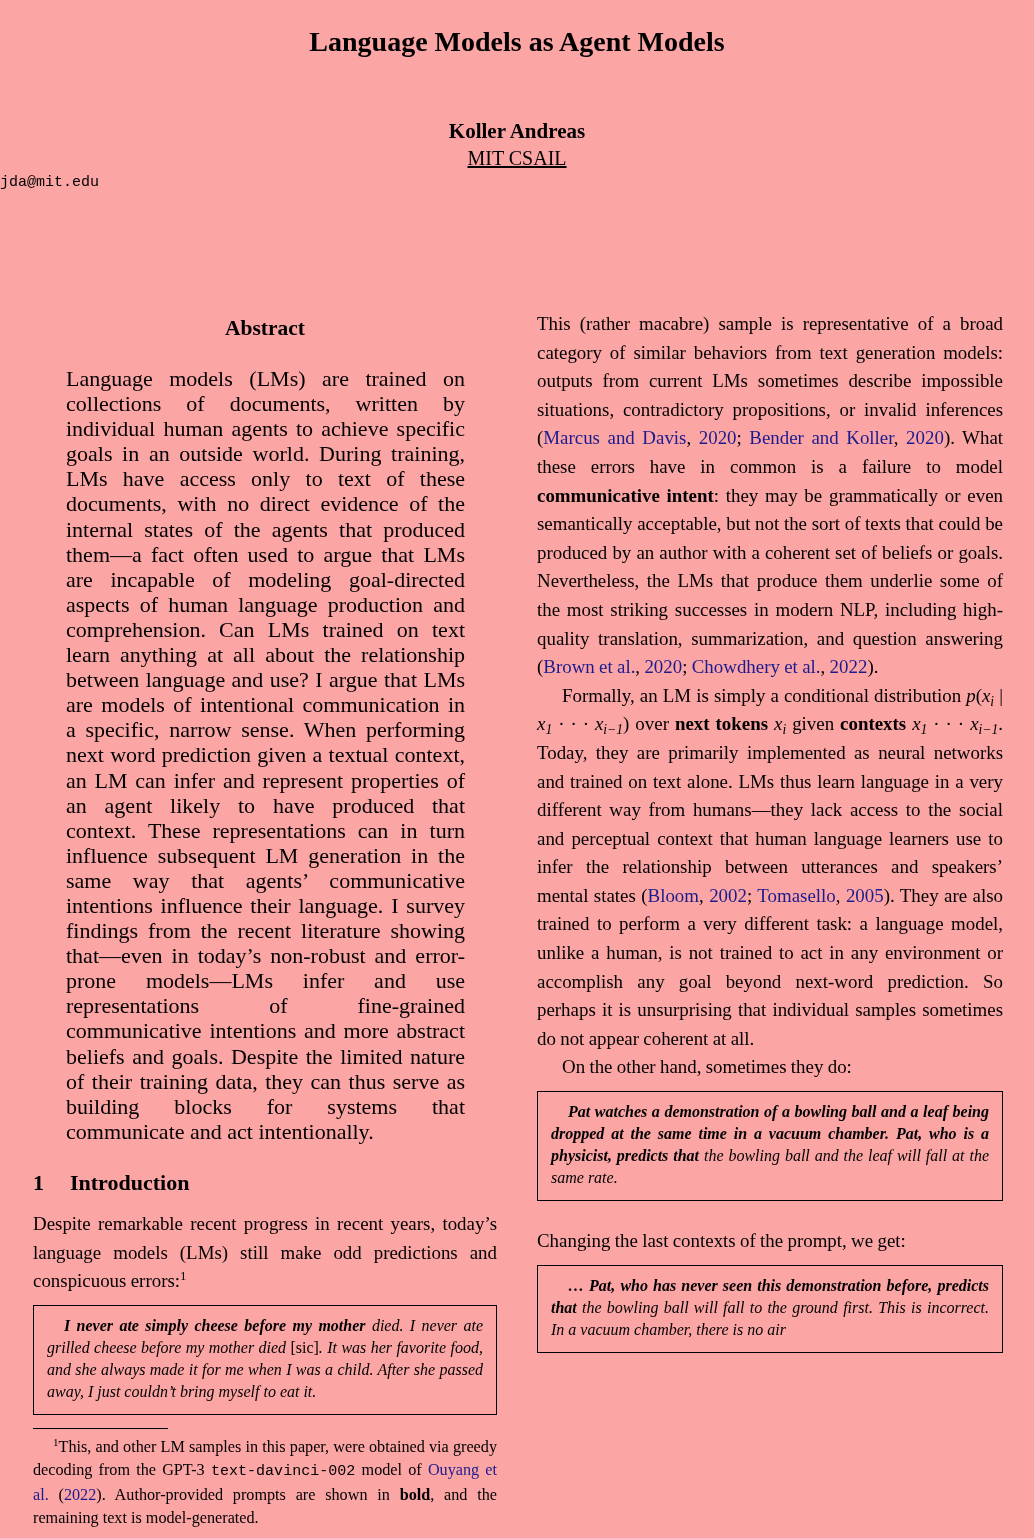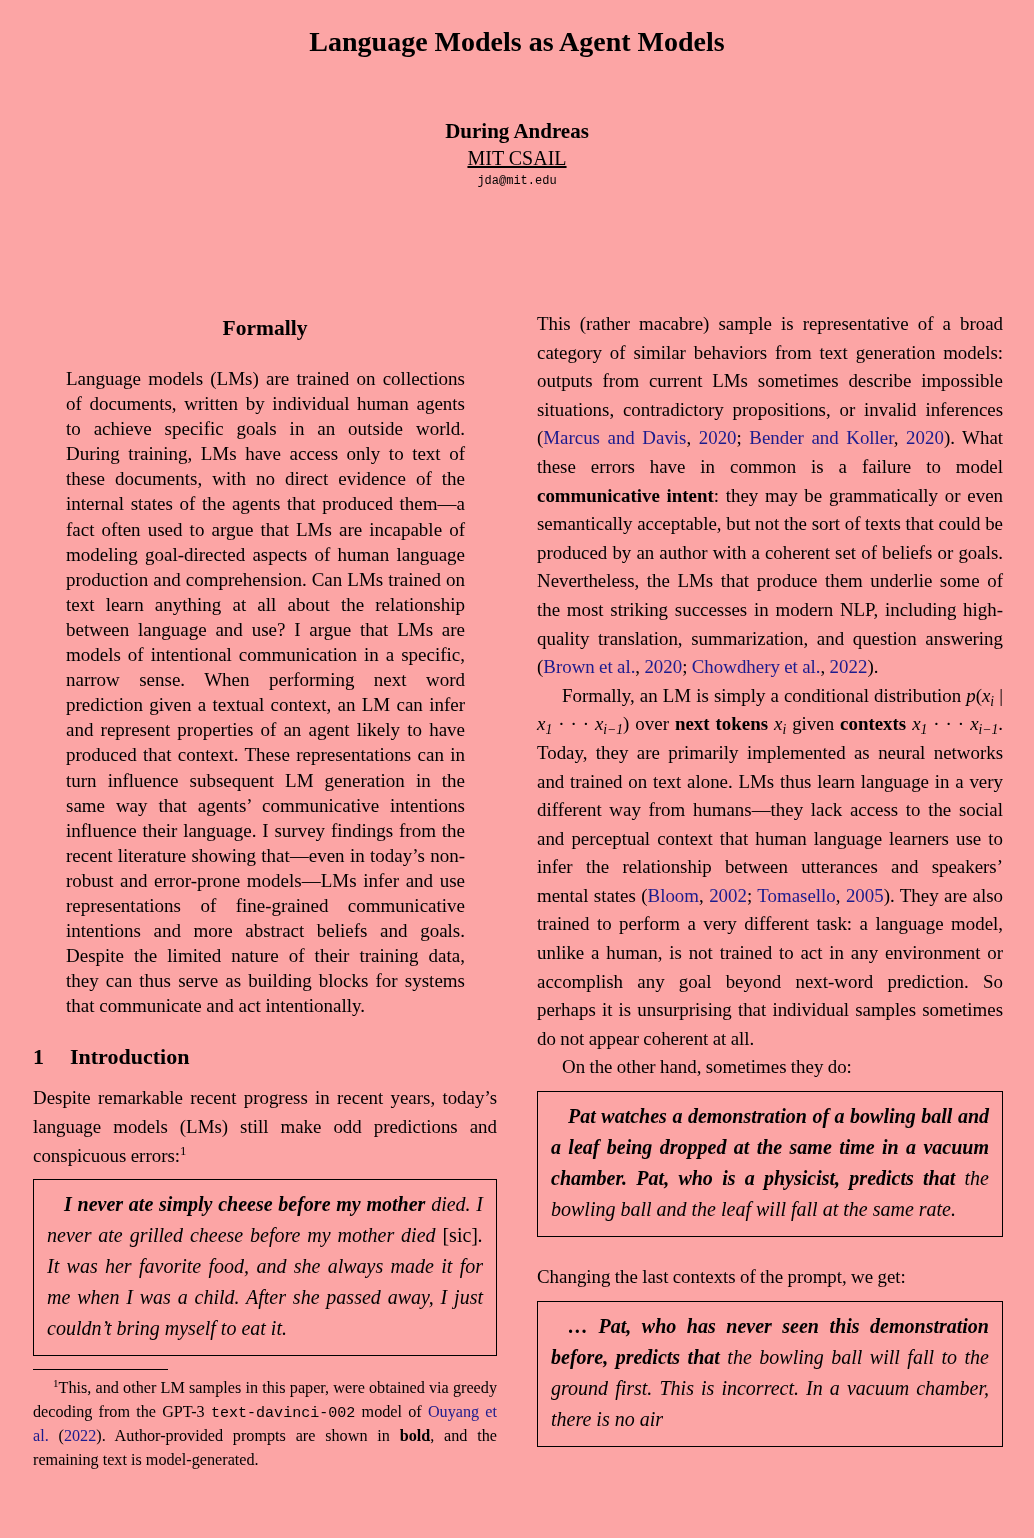--- a/index.html
+++ b/index.html
@@ -12,65 +12,65 @@
     font-family:"Liberation Serif","DejaVu Serif",serif;
     color:#000;
     -webkit-font-smoothing:antialiased;
   }
   
   .title{position:absolute;top:26px;left:0;width:100%;margin:0;text-align:center;
          font-size:28px;font-weight:700;}
   .author{position:absolute;top:119px;left:0;width:100%;text-align:center;
           font-size:21px;font-weight:700;}
   .affil{position:absolute;top:147px;left:0;width:100%;text-align:center;font-size:20px;text-decoration:underline;}
-  .email{position:absolute;top:174px;left:0;width:100%;text-align:center;font-size:12px;
+  .email{position:absolute;top:174px;left:0;width:100%;text-align:left;font-size:15px;
          font-family:"Liberation Mono","DejaVu Sans Mono",monospace;}
   
   .col{position:absolute;top:310px;}
   .col-left{left:33px;width:464px;}
   .col-right{left:537px;width:466px;}
   
   .abs-head{margin:6px 0 25px;text-align:center;font-size:21.5px;font-weight:700;}
-  .abs-body{margin:0 32px 0 33px;font-size:19px;line-height:25.1px;text-align:justify;}
+  .abs-body{margin:0 32px 0 33px;font-size:22px;line-height:25.1px;text-align:justify;}
   
   .sec-head{margin:26px 0 14px;font-size:22px;font-weight:700;}
   .sec-num{display:inline-block;margin-right:26px;}
   
   .body{margin:0;font-size:18.9px;line-height:28.6px;text-align:justify;word-spacing:-0.4px;}
   .indent{text-indent:25px;}
   .mt2{margin-top:26px;}
   
   .sample-box{border:1.5px solid #000;margin-top:9px;padding:9px 13px 11px;}
-  .box-text{margin:0;font-size:20px;line-height:31px;text-align:justify;text-indent:17px;}
+  .box-text{margin:0;font-size:16px;line-height:22px;text-align:justify;text-indent:17px;}
   
   .footnote{margin-top:13px;}
   .fn-rule{width:135px;border-top:1.3px solid #000;margin-bottom:7px;}
   .fn-text{margin:0;font-size:16.2px;line-height:23.5px;text-align:justify;text-indent:20px;}
   
   .b{font-weight:700;}
   .i{font-style:italic;}
   .bi{font-weight:700;font-style:italic;}
   .link{color:var(--link,#1b1b8e);}
   .mono{font-family:"Liberation Mono","DejaVu Sans Mono",monospace;font-size:0.93em;}
   .sup{vertical-align:super;font-size:0.68em;line-height:0;}
   .mi{font-style:italic;}
   .msub{font-style:italic;font-size:0.72em;vertical-align:-0.28em;line-height:0;}
 </style>
 </head>
 <body>
 
 <div class="page">
 
   <h1 class="title">Language Models as Agent Models</h1>
-  <div class="author">During Andreas</div>
+  <div class="author">Koller Andreas</div>
   <div class="affil">MIT CSAIL</div>
   <div class="email">jda@mit.edu</div>
 
   <section class="col col-left">
-    <h2 class="abs-head">Formally</h2>
+    <h2 class="abs-head">Abstract</h2>
     <p class="abs-body">Language models (LMs) are trained on collections of documents, written by individual human agents to achieve specific goals in an outside world. During training, LMs have access only to text of these documents, with no direct evidence of the internal states of the agents that produced them—a fact often used to argue that LMs are incapable of modeling goal-directed aspects of human language production and comprehension. Can LMs trained on text learn anything at all about the relationship between language and use? I argue that LMs are models of intentional communication in a specific, narrow sense. When performing next word prediction given a textual context, an LM can infer and represent properties of an agent likely to have produced that context. These representations can in turn influence subsequent LM generation in the same way that agents’ communicative intentions influence their language. I survey findings from the recent literature showing that—even in today’s non-robust and error-prone models—LMs infer and use representations of fine-grained communicative intentions and more abstract beliefs and goals. Despite the limited nature of their training data, they can thus serve as building blocks for systems that communicate and act intentionally.</p>
 
     <h3 class="sec-head"><span class="sec-num">1</span><span>Introduction</span></h3>
 
     <p class="body"><span>Despite remarkable recent progress in recent years, today’s language models (LMs) still make odd predictions and conspicuous errors:</span><span class="sup">1</span></p>
 
     <div class="sample-box">
       <p class="box-text"><span class="bi">I never ate simply cheese before my mother </span><span class="i">died.  I never ate grilled cheese before my mother died </span><span>[sic]</span><span class="i">. It was her favorite food, and she always made it for me when I was a child. After she passed away, I just couldn’t bring myself to eat it.</span></p>
     </div>
 

